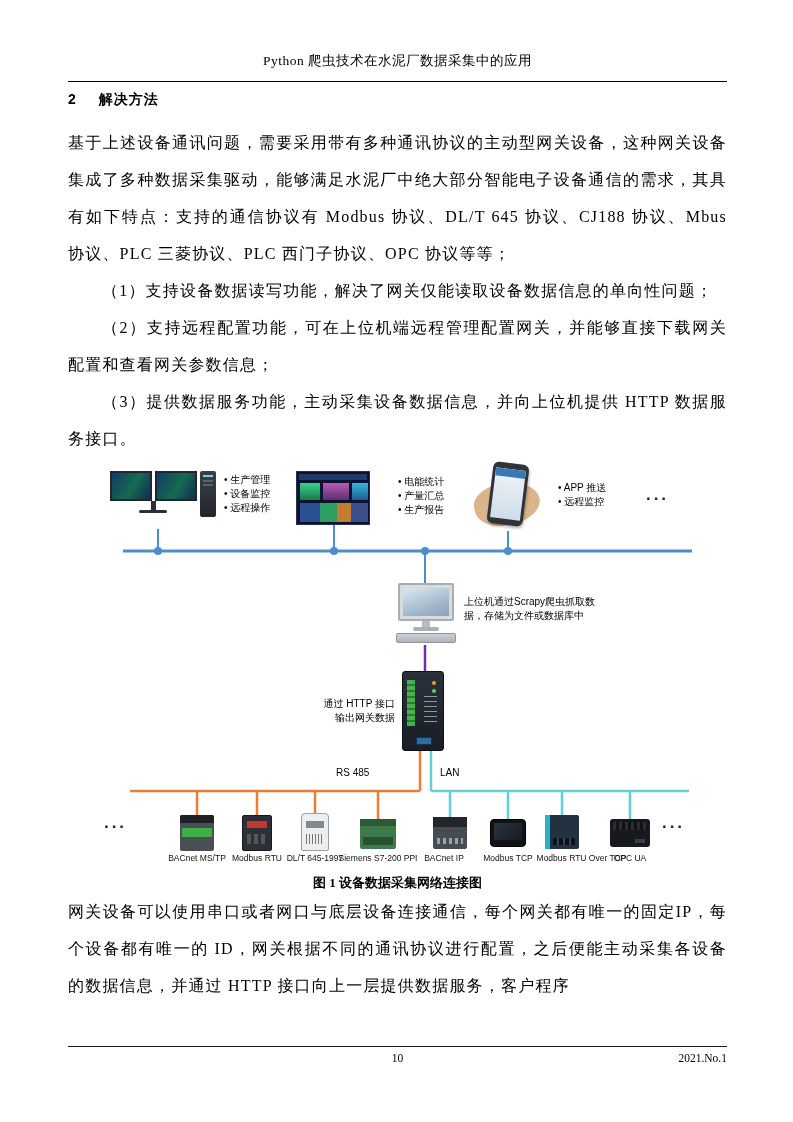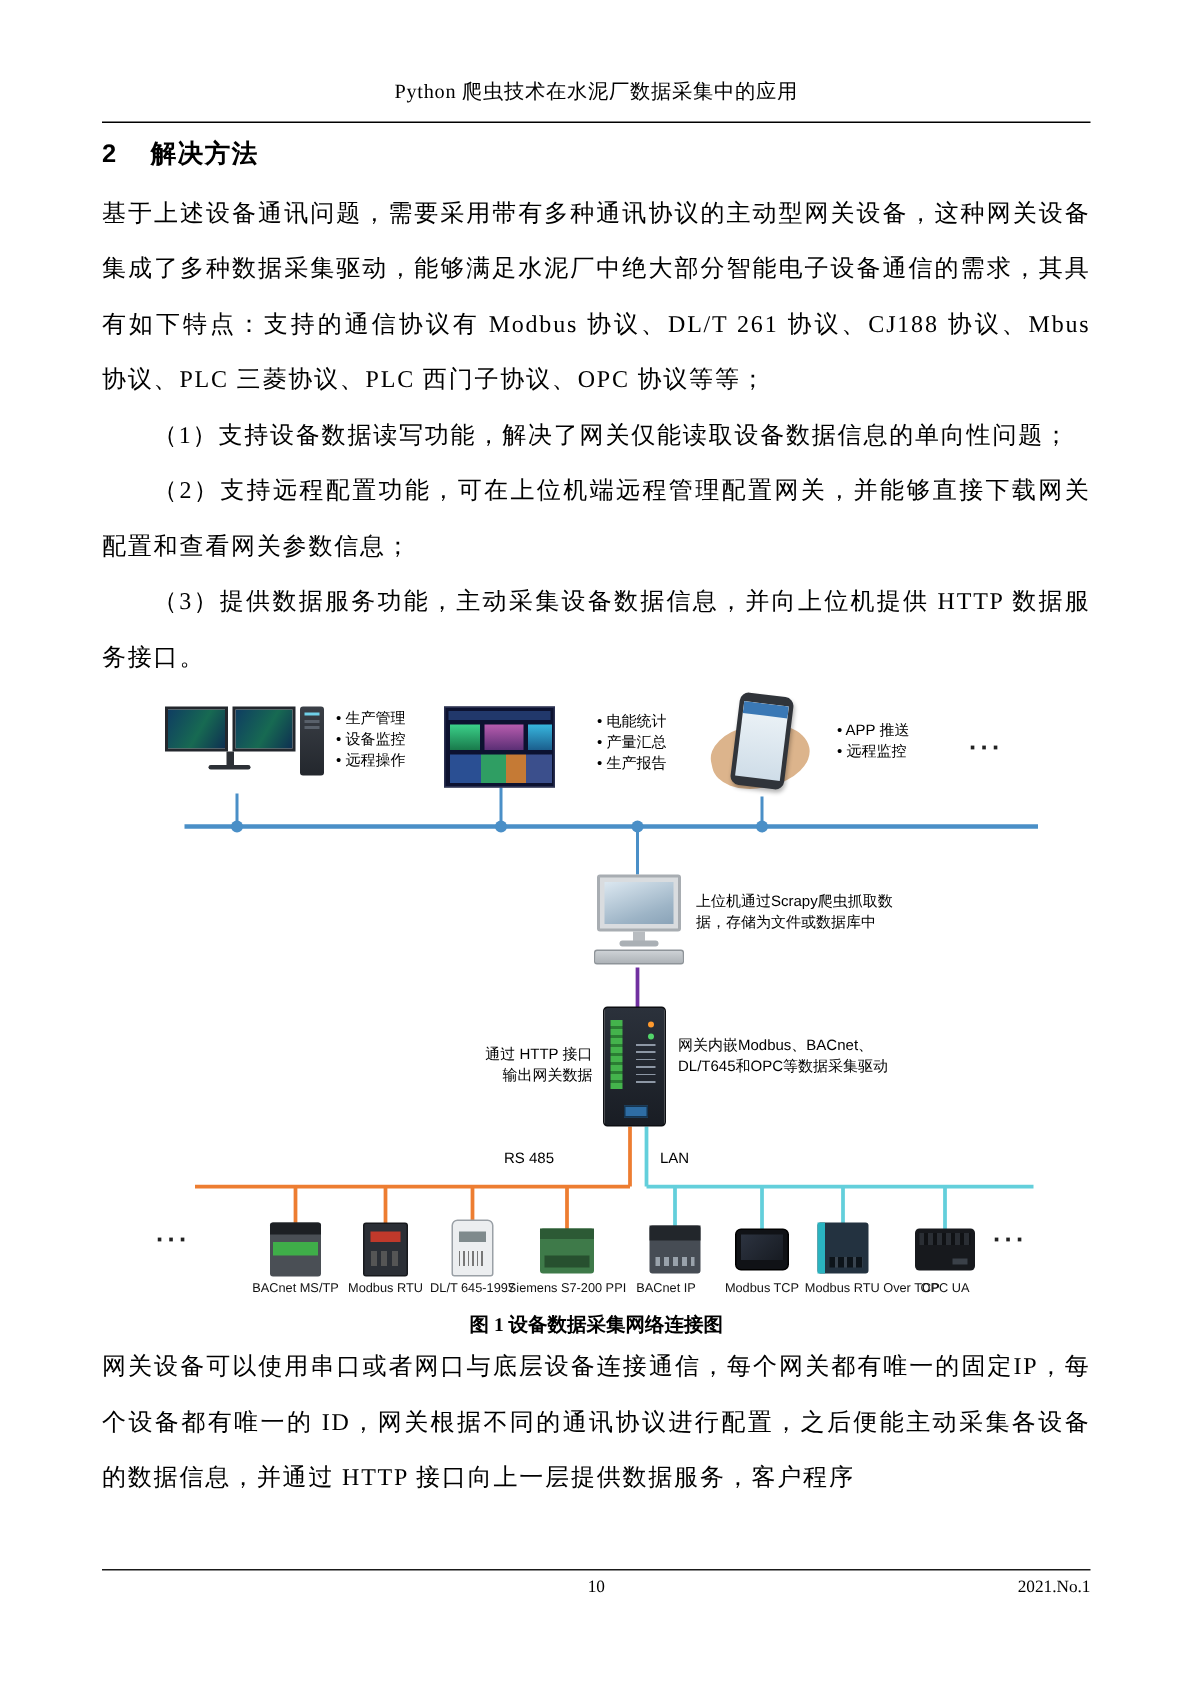--- a/index.html
+++ b/index.html
@@ -14,21 +14,21 @@
   .doc-header {
     position:absolute; top:52px; left:68px; right:66px;
     text-align:center; font-size:13.5px; letter-spacing:.5px;
     padding-bottom:11px; border-bottom:1.3px solid #000;
   }
 
   
   .section-heading {
     position:absolute; top:91px; left:68px;
     font-family:"Liberation Sans", sans-serif;
-    font-weight:bold; font-size:17px; letter-spacing:1px;
+    font-weight:bold; font-size:14px; letter-spacing:1px;
   }
   .section-heading .sec-num { margin-right:22px; }
 
   
   .body-flow { position:absolute; top:124px; left:68px; width:659px; }
   .para {
     font-size:16px; line-height:37px; text-align:justify;
     letter-spacing:1.2px;
   }
   .para.indent { text-indent:34px; }
@@ -160,21 +160,21 @@
 
 <div class="page">
 
   <div class="doc-header">Python 爬虫技术在水泥厂数据采集中的应用</div>
 
   <div class="section-heading">
     <span class="sec-num">2</span><span>解决方法</span>
   </div>
 
   <div class="body-flow">
-    <p class="para">基于上述设备通讯问题，需要采用带有多种通讯协议的主动型网关设备，这种网关设备集成了多种数据采集驱动，能够满足水泥厂中绝大部分智能电子设备通信的需求，其具有如下特点：支持的通信协议有 Modbus 协议、DL/T 261 协议、CJ188 协议、Mbus 协议、PLC 三菱协议、PLC 西门子协议、OPC 协议等等；</p>
+    <p class="para">基于上述设备通讯问题，需要采用带有多种通讯协议的主动型网关设备，这种网关设备集成了多种数据采集驱动，能够满足水泥厂中绝大部分智能电子设备通信的需求，其具有如下特点：支持的通信协议有 Modbus 协议、DL/T 645 协议、CJ188 协议、Mbus 协议、PLC 三菱协议、PLC 西门子协议、OPC 协议等等；</p>
     <p class="para indent">（1）支持设备数据读写功能，解决了网关仅能读取设备数据信息的单向性问题；</p>
     <p class="para indent">（2）支持远程配置功能，可在上位机端远程管理配置网关，并能够直接下载网关配置和查看网关参数信息；</p>
     <p class="para indent">（3）提供数据服务功能，主动采集设备数据信息，并向上位机提供 HTTP 数据服务接口。</p>
 
     <div class="figure-wrap">
 
       <svg class="wires" viewBox="0 0 657 412">
         <path d="M55,92 H624" fill="none" stroke-width="3" stroke="#4a8fc7"></path>
         <path d="M90,70 V92 M266,66 V92 M440,72 V92 M357,92 V124" fill="none" stroke-width="2" stroke="#4a8fc7"></path>
         <g fill="#4a8fc7">
@@ -239,22 +239,20 @@
 据，存储为文件或数据库中</div>
 
       <div class="gateway">
         <div class="gw-terminals"></div>
         <div class="gw-led"></div>
         <div class="gw-lines"></div>
         <div class="gw-port"></div>
       </div>
       <div class="fig-label pre" style="left:225px; top:238px; width:102px; text-align:right;">通过 HTTP 接口
 输出网关数据</div>
-      <div class="fig-label pre" style="left:384px; top:232px; width:178px;">网关内嵌Modbus、BACnet、
-DL/T645和OPC等数据采集驱动</div>
 
       <div class="fig-label" style="left:268px; top:307px; width:70px; text-align:left;">RS 485</div>
       <div class="fig-label" style="left:372px; top:307px;">LAN</div>
 
       <div class="fig-ellipsis" style="left:36px; top:358px;">···</div>
 
       <div class="dev dev-1"></div>
       <div class="dev dev-2"></div>
       <div class="dev dev-3"></div>
       <div class="dev dev-4"></div>

